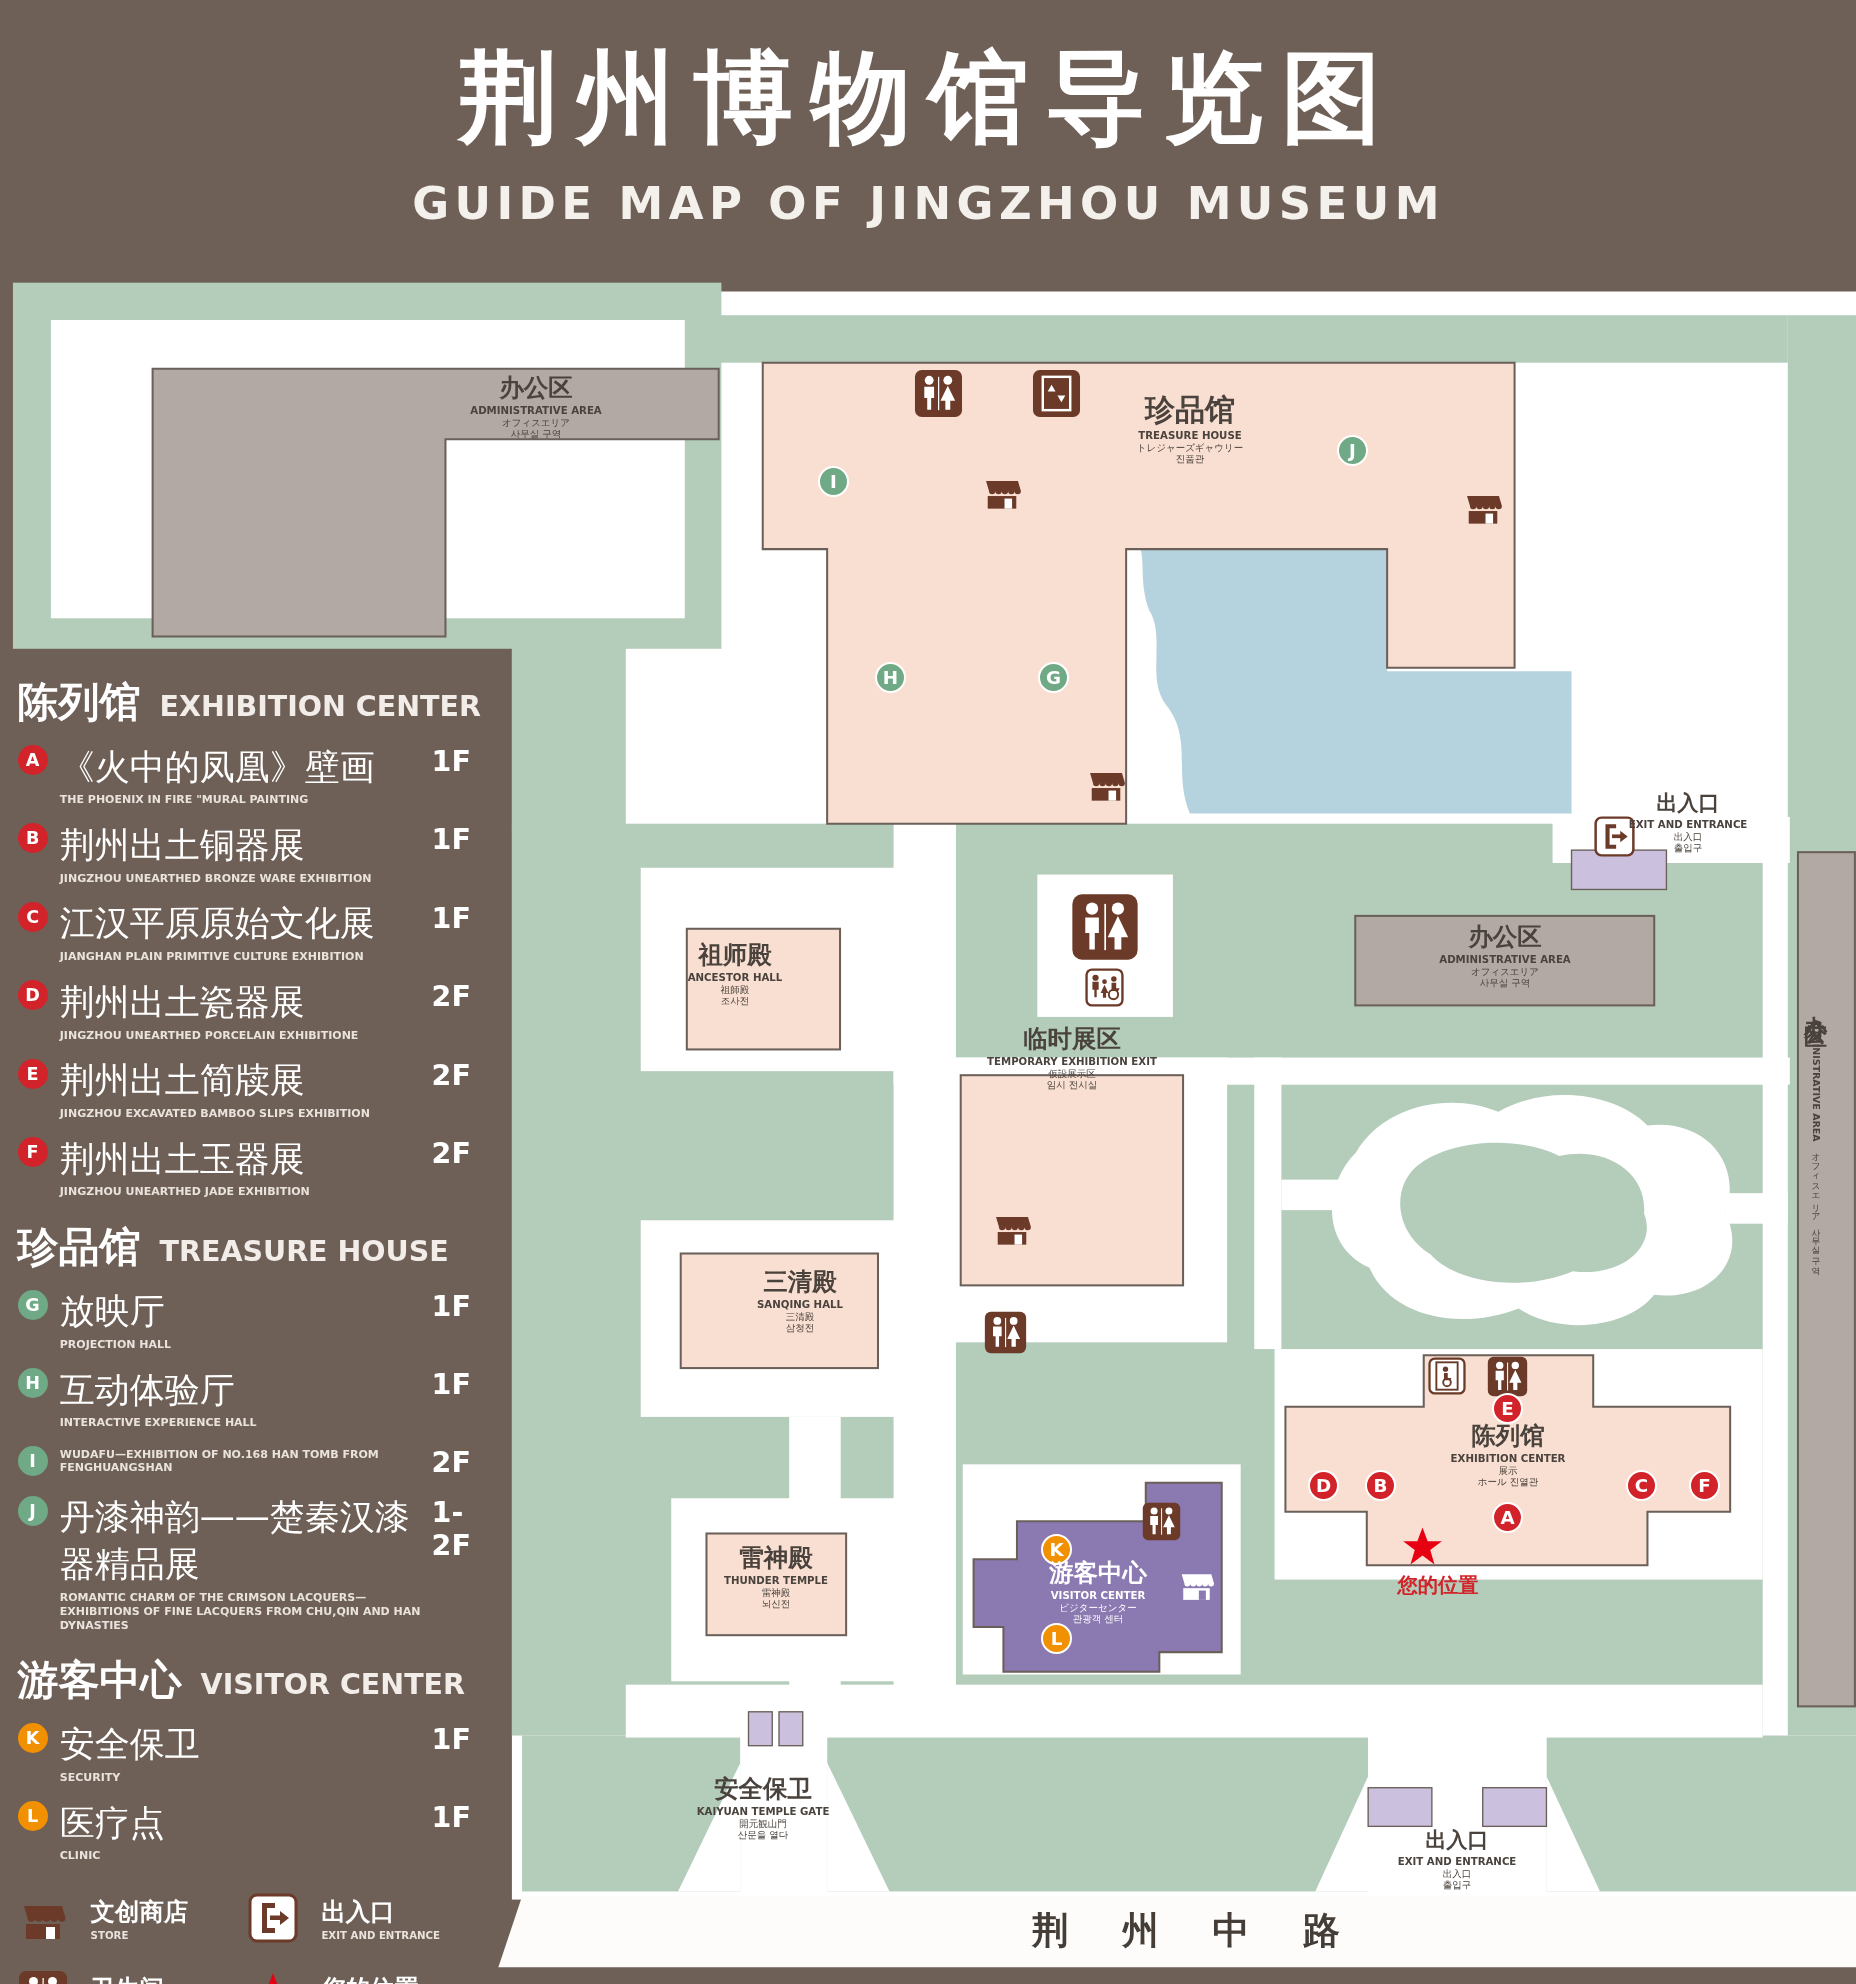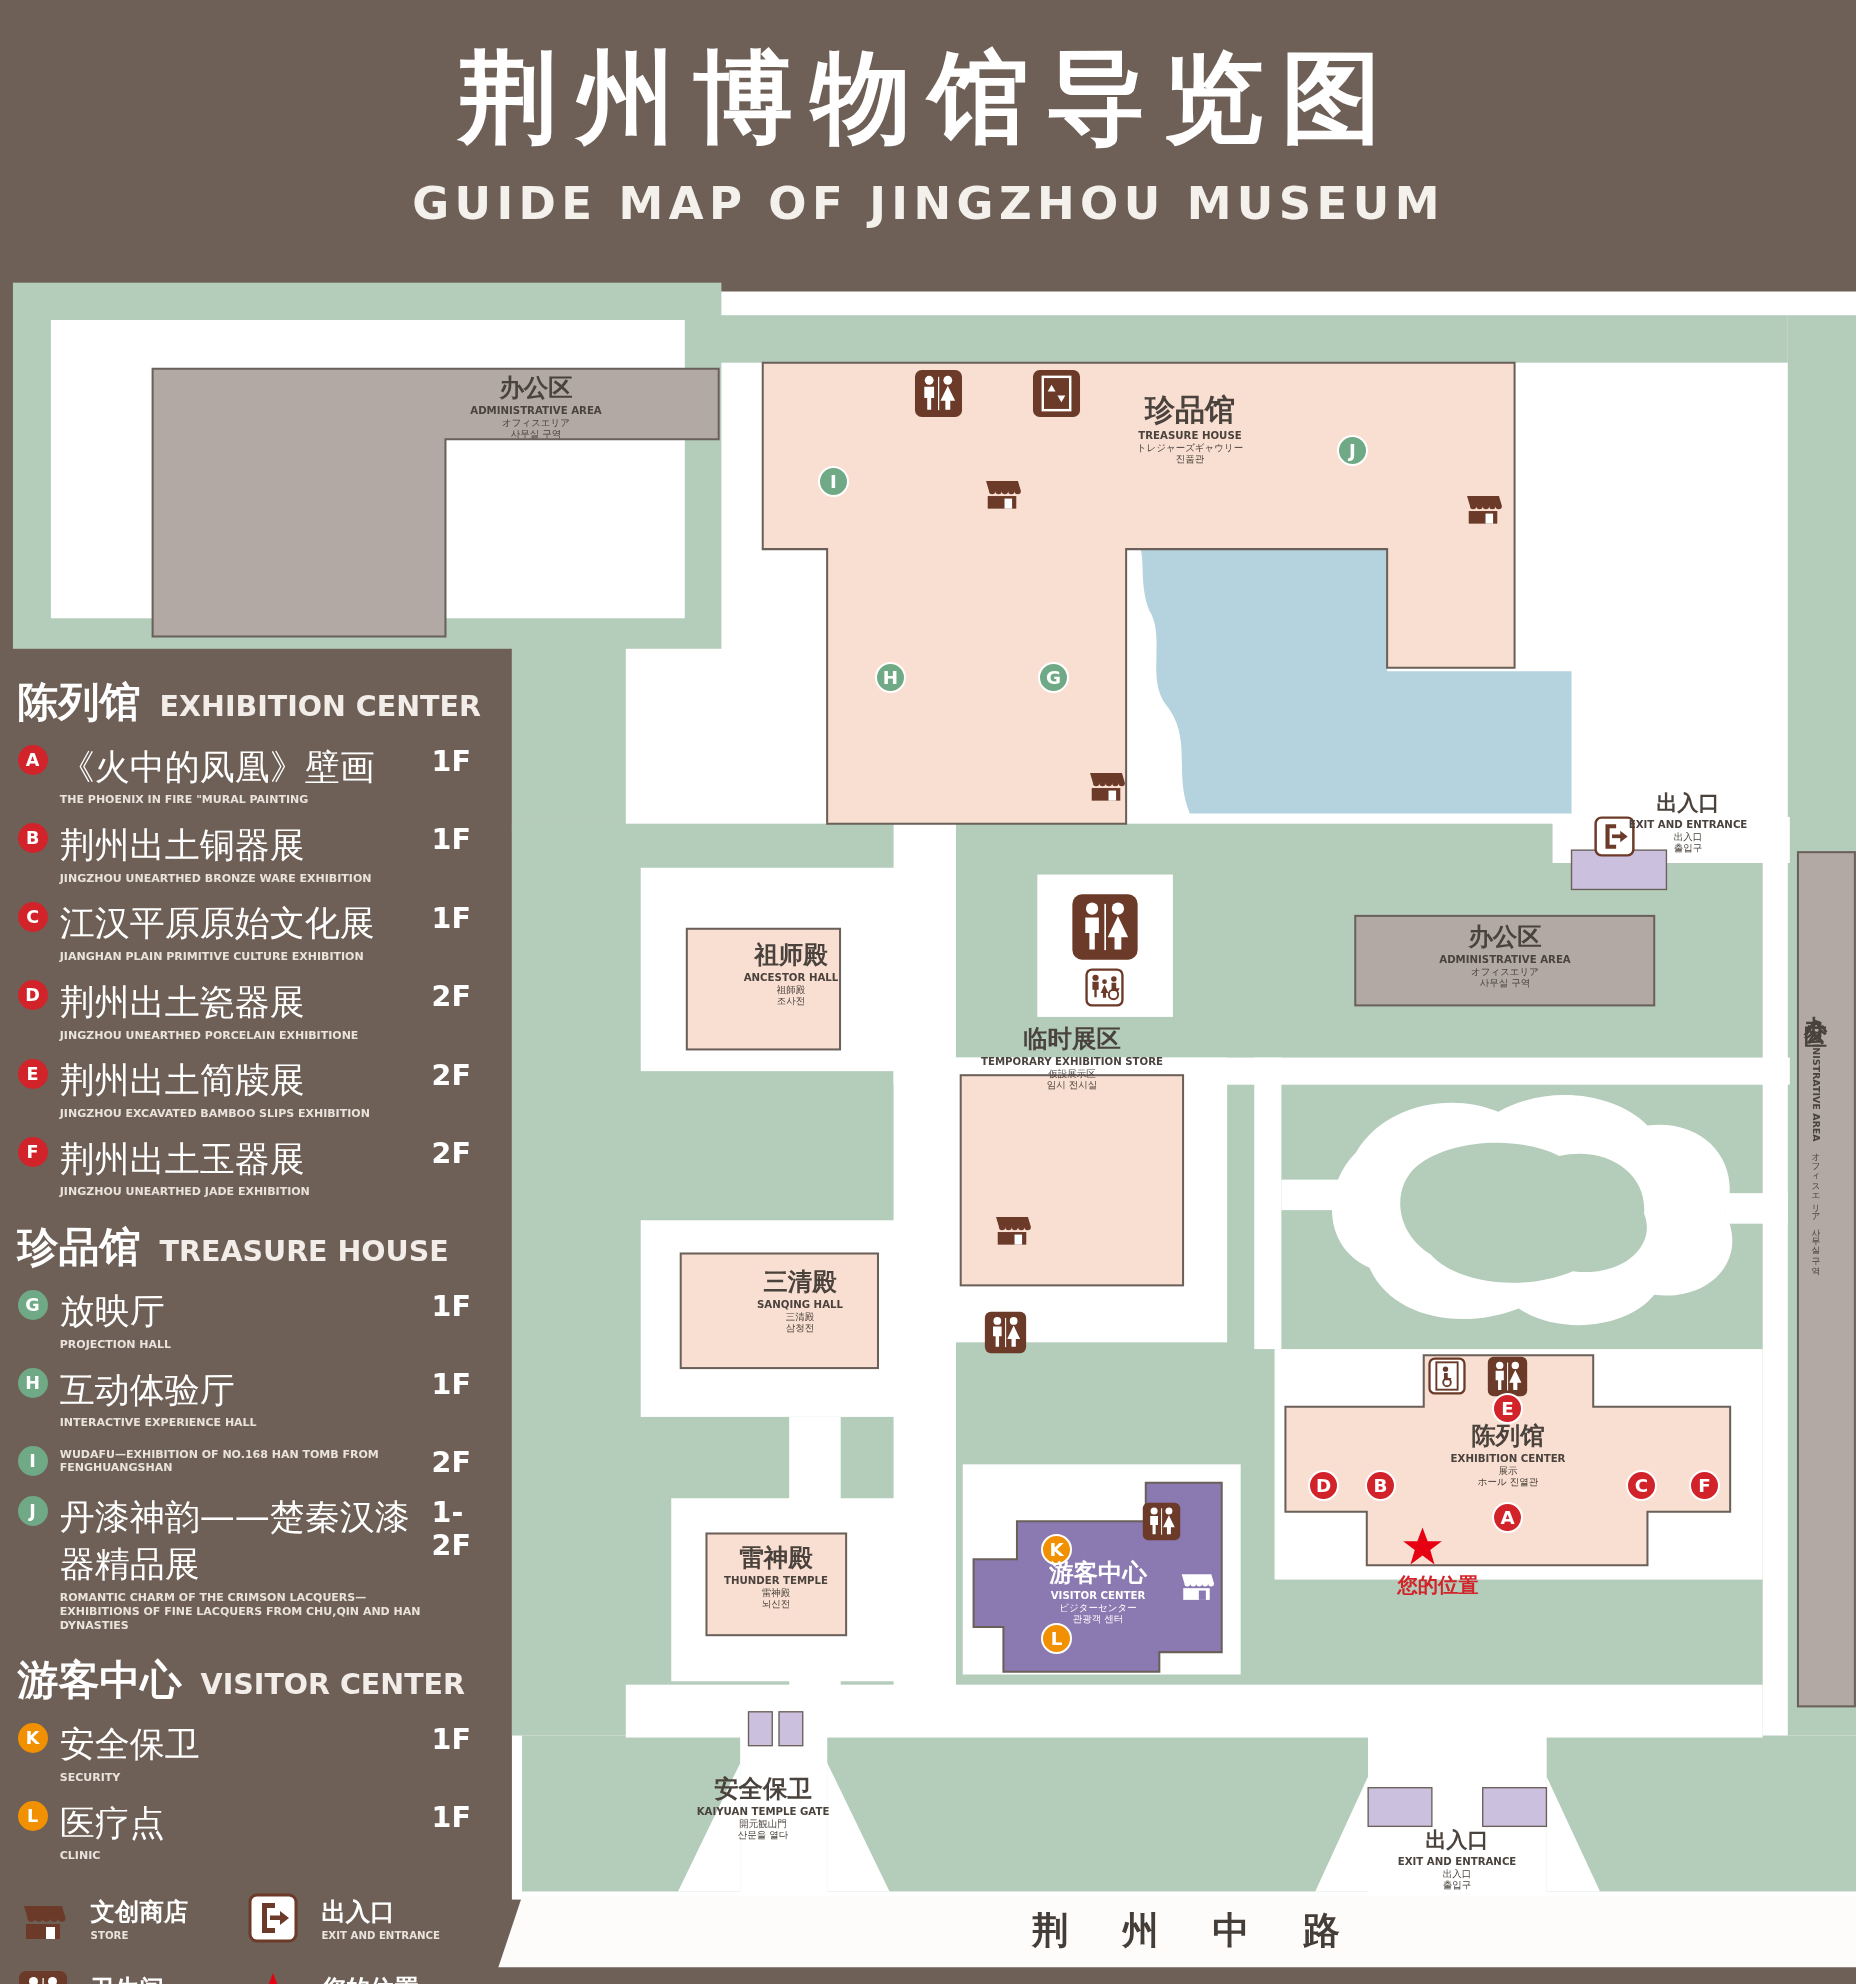--- a/index.html
+++ b/index.html
@@ -272,30 +272,30 @@
     <div class="l4">출입구</div>
   </div>
 
   <div class="map-label" style="left:1505px;top:923px">
     <div class="l1">办公区</div>
     <div class="l2">ADMINISTRATIVE AREA</div>
     <div class="l3">オフィスエリア</div>
     <div class="l4">사무실 구역</div>
   </div>
 
-  <div class="map-label" style="left:791px;top:941px">
+  <div class="map-label" style="left:735px;top:941px">
     <div class="l1">祖师殿</div>
     <div class="l2">ANCESTOR HALL</div>
     <div class="l3">祖師殿</div>
     <div class="l4">조사전</div>
   </div>
 
   <div class="map-label" style="left:1072px;top:1025px">
     <div class="l1">临时展区</div>
-    <div class="l2">TEMPORARY EXHIBITION STORE</div>
+    <div class="l2">TEMPORARY EXHIBITION EXIT</div>
     <div class="l3">仮設展示区</div>
     <div class="l4">임시 전시실</div>
   </div>
 
   <div class="map-label" style="left:800px;top:1268px">
     <div class="l1">三清殿</div>
     <div class="l2">SANQING HALL</div>
     <div class="l3">三清殿</div>
     <div class="l4">삼청전</div>
   </div>

